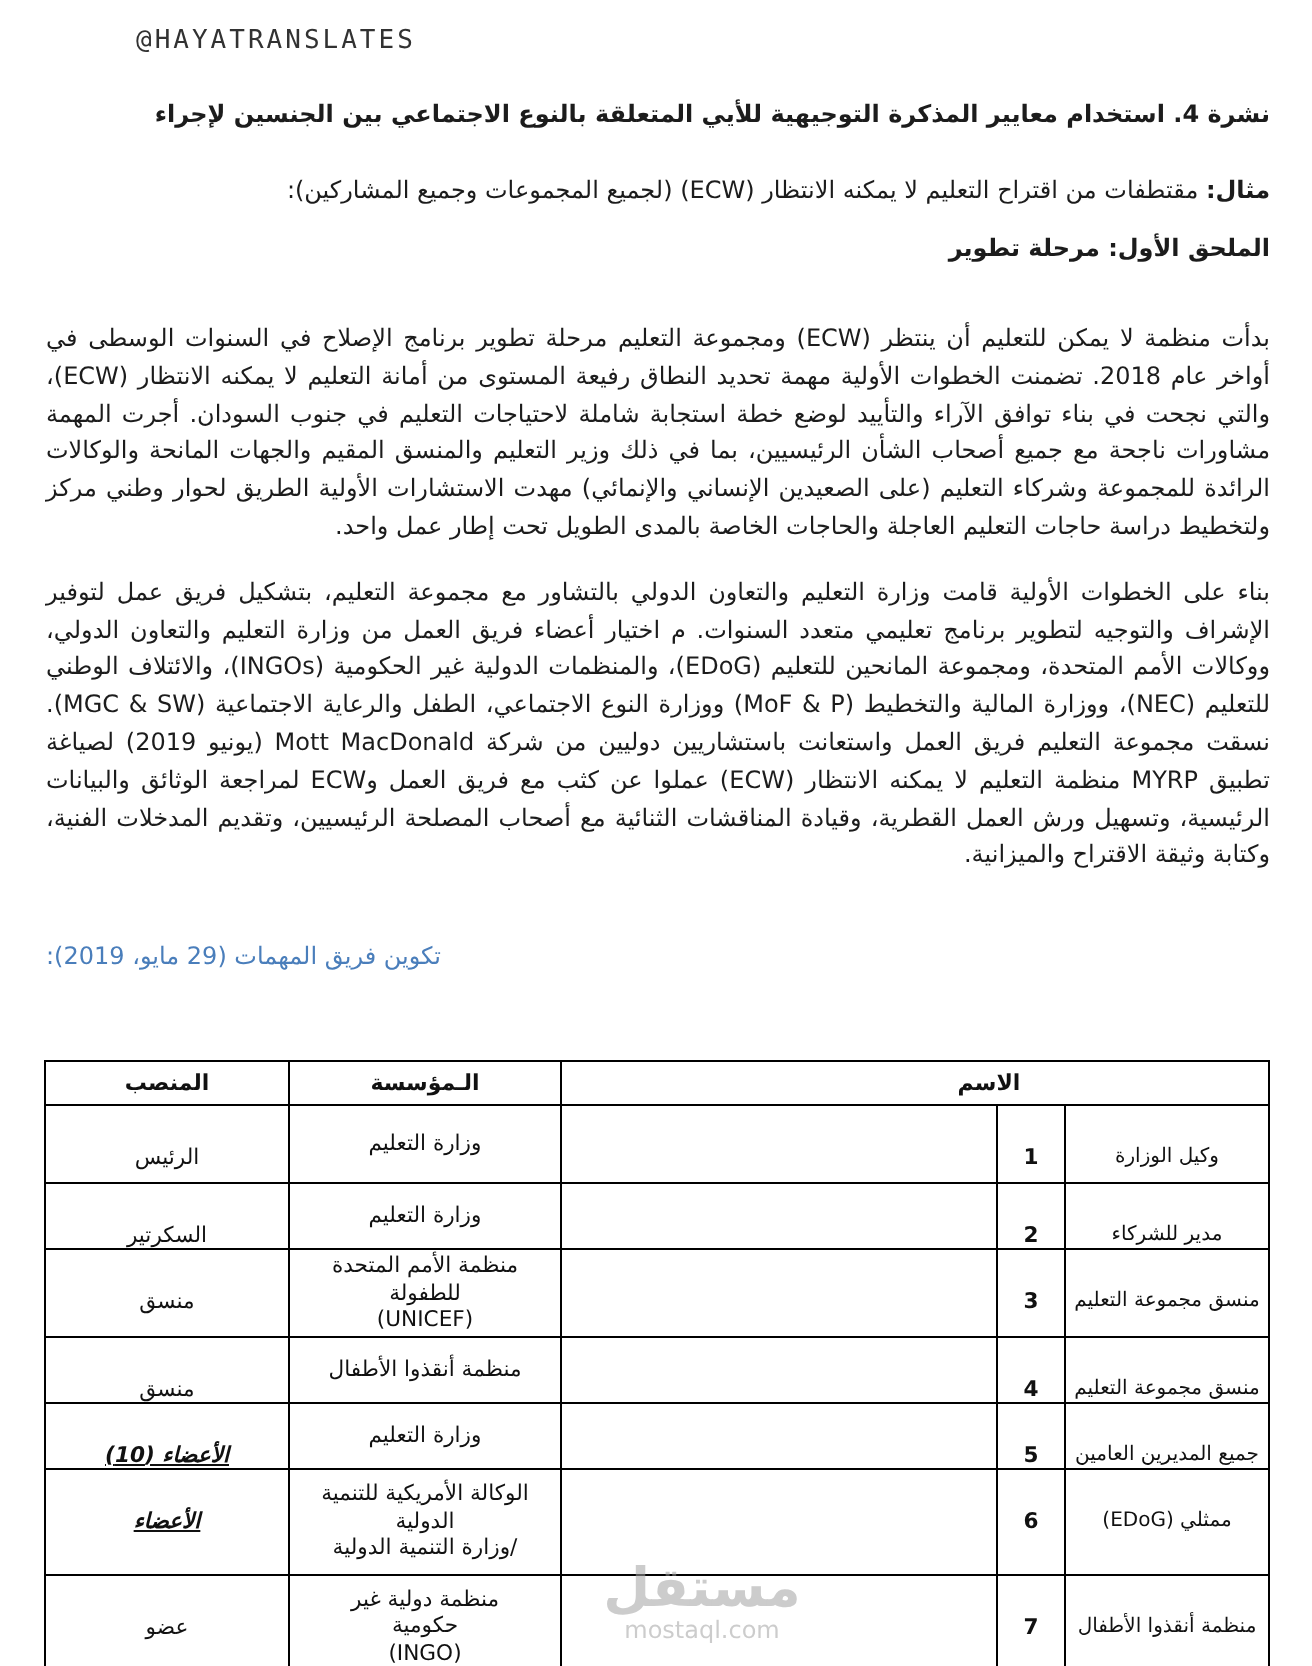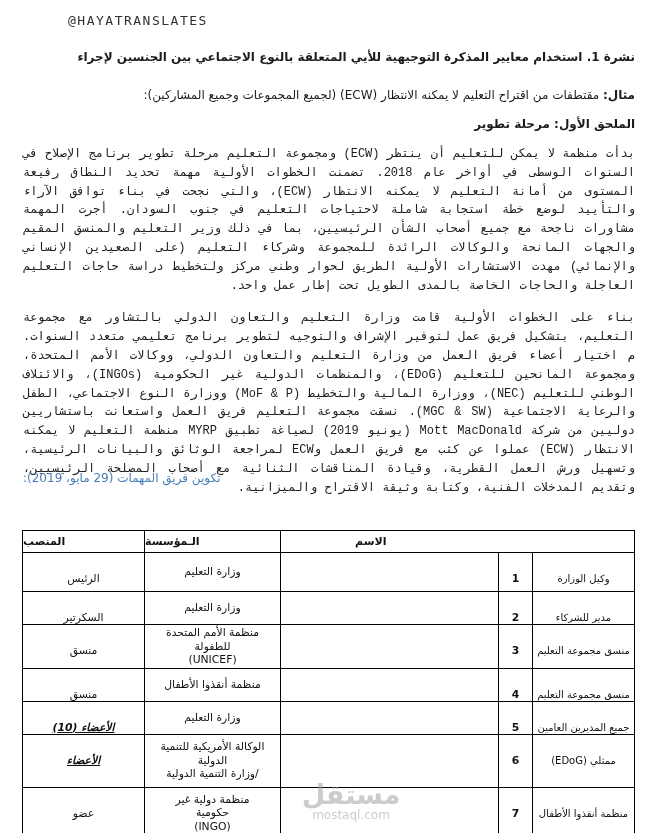--- a/index.html
+++ b/index.html
@@ -14,37 +14,37 @@
     font-family:"DejaVu Sans Mono", monospace;
     font-size:13px; letter-spacing:1.5px; color:#323232;
   }
   .content {
     position:absolute; top:50px; right:21px; left:23px;
     direction:rtl; text-align:right;
   }
   .title   { font-size:12px; font-weight:bold; line-height:15px; margin-bottom:23px; }
   .example { font-size:12px; line-height:15px; margin-bottom:14px; }
   .example .lbl { font-weight:bold; }
-  .annex   { font-size:12px; font-weight:bold; line-height:15px; margin-bottom:13px; }
+  .annex   { font-size:12px; font-weight:bold; line-height:15px; margin-bottom:28px; }
   .para {
     font-size:12px; line-height:18.8px;
-    text-align:justify; text-justify:inter-word; margin-bottom:14px;font-family:Liberation Mono, monospace;
+    text-align:justify; text-justify:inter-word; margin-bottom:14px;
   }
   .team-heading {
     position:absolute; top:471px; right:21px; left:23px;
     direction:rtl; text-align:left; font-size:12px;
   }
   table.doc-table {
     position:absolute; top:530px; right:21px;
     width:612px; direction:rtl;
     border-collapse:collapse; table-layout:fixed;
     font-size:10.8px; color:#111;
   }
   .doc-table th, .doc-table td { border:1px solid #000; overflow:hidden; }
-  .doc-table th { font-weight:bold; font-size:11px; text-align:left; vertical-align:middle; height:22px; }
+  .doc-table th { font-weight:bold; font-size:11px; text-align:center; vertical-align:middle; height:22px; }
   .doc-table th.h-name { padding-left:74px; }
   .doc-table td { vertical-align:top; padding-top:19px; text-align:center; }
   .doc-table td.cell-inst { vertical-align:middle; padding:1px 3px; white-space:pre-line; line-height:13.5px; }
   .doc-table td.cell-name { font-size:10px; line-height:13px; padding-left:2px; padding-right:2px; }
   .doc-table td.cell-num  { font-weight:bold; }
   .doc-table td.emph { font-weight:bold; text-decoration:underline;font-style:italic; }
   .wm-bottom {
     position:absolute; top:781px; left:293px; width:116px;
     text-align:center; opacity:0.55; pointer-events:none;
   }
@@ -52,21 +52,21 @@
   .wm-bottom .wm-en { font-size:12px; line-height:13px; margin-top:0; }
 </style>
 </head>
 <body>
 
 <div class="page">
 
   <div class="wm-top">@HAYATRANSLATES</div>
 
   <div class="content">
-    <p class="title">نشرة 1. استخدام معايير المذكرة التوجيهية للأيي المتعلقة بالنوع الاجتماعي بين الجنسين لإجراء</p>
+    <p class="title">نشرة 4. استخدام معايير المذكرة التوجيهية للأيي المتعلقة بالنوع الاجتماعي بين الجنسين لإجراء</p>
     <p class="example"><span class="lbl">مثال:</span><span> مقتطفات من اقتراح التعليم لا يمكنه الانتظار (ECW) (لجميع المجموعات وجميع المشاركين):</span></p>
     <p class="annex">الملحق الأول: مرحلة تطوير</p>
     <p class="para">بدأت منظمة لا يمكن للتعليم أن ينتظر (ECW) ومجموعة التعليم مرحلة تطوير برنامج الإصلاح في السنوات الوسطى في أواخر عام 2018. تضمنت الخطوات الأولية مهمة تحديد النطاق رفيعة المستوى من أمانة التعليم لا يمكنه الانتظار (ECW)، والتي نجحت في بناء توافق الآراء والتأييد لوضع خطة استجابة شاملة لاحتياجات التعليم في جنوب السودان. أجرت المهمة مشاورات ناجحة مع جميع أصحاب الشأن الرئيسيين، بما في ذلك وزير التعليم والمنسق المقيم والجهات المانحة والوكالات الرائدة للمجموعة وشركاء التعليم (على الصعيدين الإنساني والإنمائي) مهدت الاستشارات الأولية الطريق لحوار وطني مركز ولتخطيط دراسة حاجات التعليم العاجلة والحاجات الخاصة بالمدى الطويل تحت إطار عمل واحد.</p>
     <p class="para">بناء على الخطوات الأولية قامت وزارة التعليم والتعاون الدولي بالتشاور مع مجموعة التعليم، بتشكيل فريق عمل لتوفير الإشراف والتوجيه لتطوير برنامج تعليمي متعدد السنوات. م اختيار أعضاء فريق العمل من وزارة التعليم والتعاون الدولي، ووكالات الأمم المتحدة، ومجموعة المانحين للتعليم (EDoG)، والمنظمات الدولية غير الحكومية (INGOs)، والائتلاف الوطني للتعليم (NEC)، ووزارة المالية والتخطيط (MoF &amp; P) ووزارة النوع الاجتماعي، الطفل والرعاية الاجتماعية (MGC &amp; SW). نسقت مجموعة التعليم فريق العمل واستعانت باستشاريين دوليين من شركة Mott MacDonald (يونيو 2019) لصياغة تطبيق MYRP منظمة التعليم لا يمكنه الانتظار (ECW) عملوا عن كثب مع فريق العمل وECW لمراجعة الوثائق والبيانات الرئيسية، وتسهيل ورش العمل القطرية، وقيادة المناقشات الثنائية مع أصحاب المصلحة الرئيسيين، وتقديم المدخلات الفنية، وكتابة وثيقة الاقتراح والميزانية.</p>
   </div>
 
   <p class="team-heading" style="color: rgb(74, 126, 187);">تكوين فريق المهمات (29 مايو، 2019):</p>
 
   <table class="doc-table">
     <colgroup>

